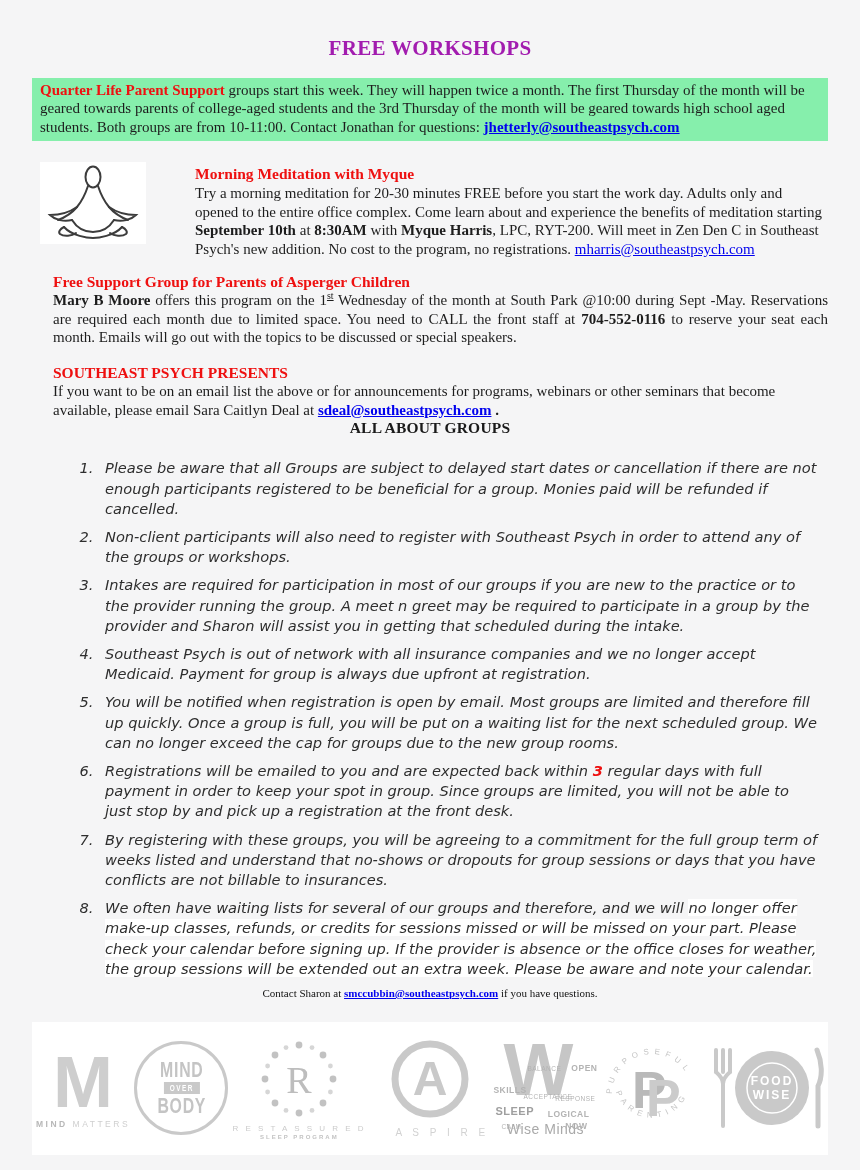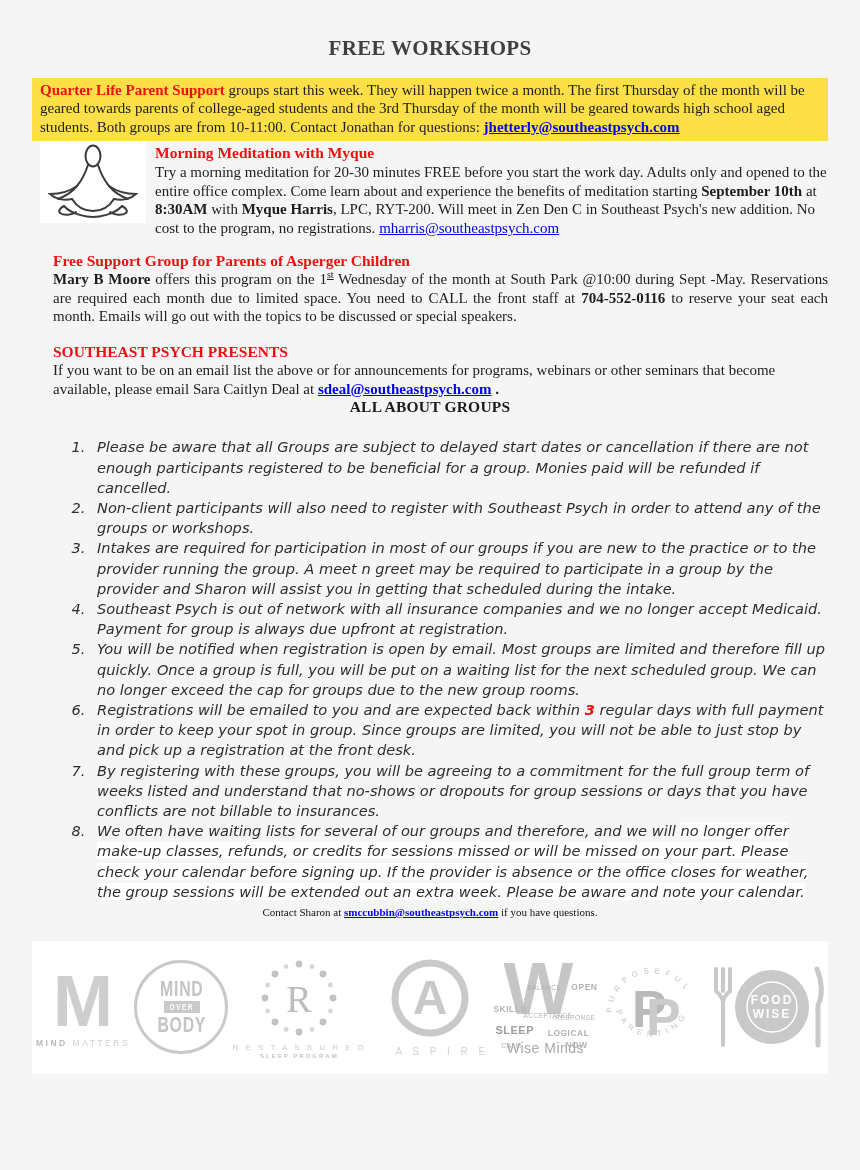--- a/index.html
+++ b/index.html
@@ -9,35 +9,35 @@
     background:#f5f5f6;
     font-family:"Liberation Serif", serif;
     color:#1d1d1d;
     overflow:hidden;
   }
   .page { width:860px; height:1170px; padding:36px 32px 0 32px; }
 
   .doc-title {
     text-align:center;
     font-size:21px; font-weight:bold;
-    color:#404040;
+    color:#a21caf;
     letter-spacing:0.3px;
     margin-bottom:17px;
   }
 
   .para { font-size:15px; line-height:1.23; }
-  .white-block { background:#fde047; padding:3px 6px 5px 8px; }
+  .white-block { background:#86efac; padding:3px 6px 5px 8px; }
   .red { color:#ee1010; }
   .bold { font-weight:bold; }
   .sec-heading { font-size:15.5px; font-weight:bold; color:#ee1010; }
   a.doclink { color:#0000ee; text-decoration:underline; }
   a.doclink.bold { font-weight:bold; }
   sup { font-size:10px; vertical-align:super; line-height:0;text-decoration:underline; }
 
-  .meditation-row { display:flex; margin-left:8px; }
+  .meditation-row { display:flex; margin-top:21px; margin-left:8px;gap:40px; }
   .med-img {
     width:106px; height:82px; background:#ffffff;
     flex:0 0 106px; margin-right:9px;
     display:flex; align-items:center; justify-content:center;
   }
   .med-text { padding-top:2px; }
   .med-text .sec-heading { margin-bottom:1px; }
 
   .section { margin-top:15px; margin-left:21px; }
   .justified { text-align:justify; }
@@ -49,21 +49,21 @@
 
   ol.groups-list {
     margin:21px 0 0 0;
     padding-left:58px;
     font-family:"DejaVu Sans", sans-serif;
     font-style:italic;
     font-size:14.6px;
     line-height:20.2px;
     color:#2e2e2e;
   }
-  ol.groups-list li { padding-left:7px; margin:0; }
+  ol.groups-list li { padding-left:7px; margin:8px; }
   .hl { background:#ffffff; }
 
   .contact-line {
     margin-top:4px;
     text-align:center;
     font-family:Liberation Serif, serif;
     font-size:11px; color:#111;
   }
 
   .logo-strip {

